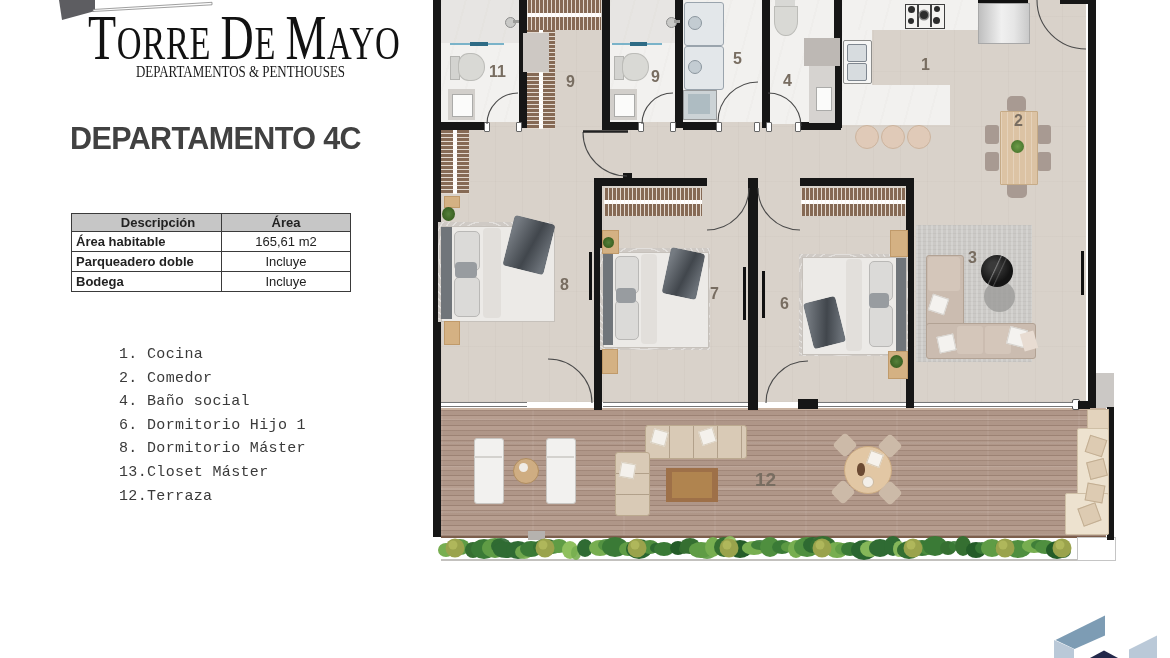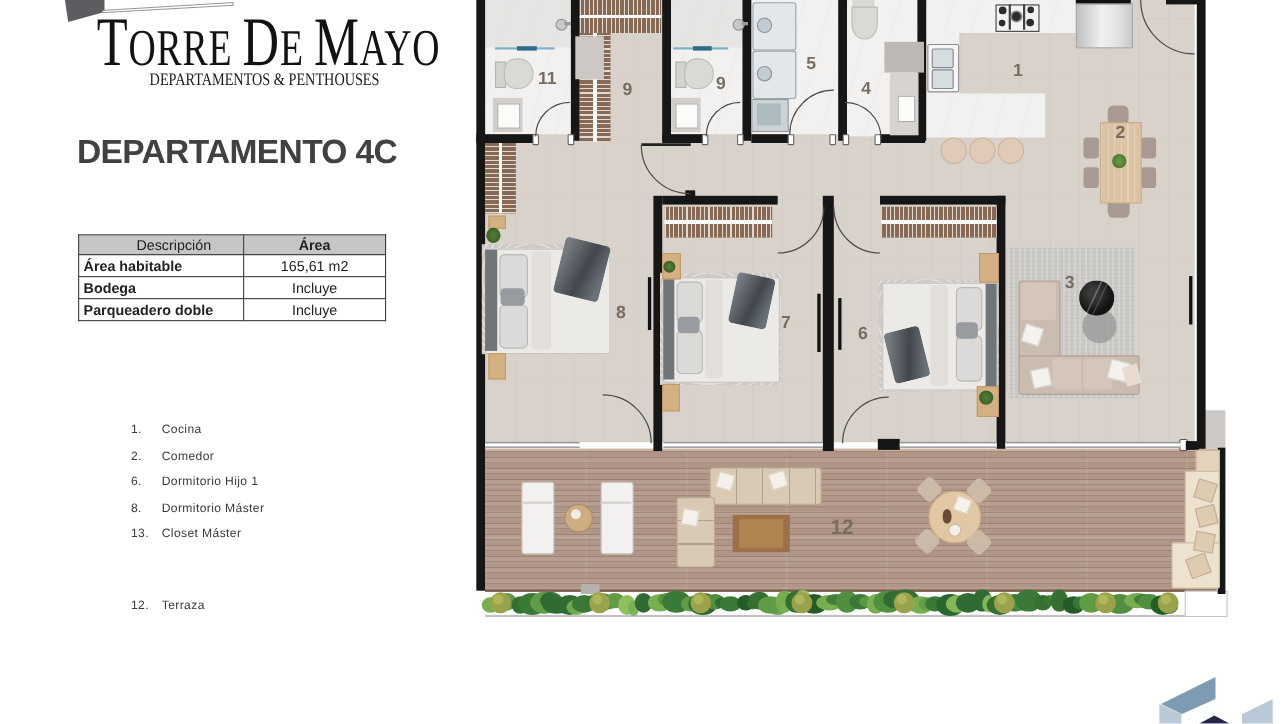--- a/index.html
+++ b/index.html
@@ -28,46 +28,47 @@
 </style></head>
 <body>
 
 <div class="abs" style="left:70px;top:121px;width:330px;color:#414141;font-weight:bold;
      font-size:30.5px;letter-spacing:-0.6px;">DEPARTAMENTO 4C</div>
 
 <div class="abs" style="left:71px;top:213px;">
 <table style="border-collapse:collapse;font-size:13px;color:#222;white-space:nowrap;">
 <tbody>
         <tr style="background:#c6c6c6;height:18px;">
-  <td style="border:1.6px solid #3a3a3a;width:124px;text-align:center;font-weight:normal;padding-left:24px;">Descripción</td>
+  <td style="border:1.6px solid #3a3a3a;width:124px;text-align:center;font-weight:bold;padding-left:24px;">Descripción</td>
   <td style="border:1.6px solid #3a3a3a;width:126px;text-align:center;font-weight:bold;">Área</td>
         </tr>
 <tr style="height:20px;">
           <td style="border:1.6px solid #3a3a3a;font-weight:bold;padding-left:4px;">Área habitable</td>
   <td style="border:1.6px solid #3a3a3a;text-align:center;">165,61 m2</td>
         </tr>
 <tr style="height:20px;">
-          <td style="border:1.6px solid #3a3a3a;font-weight:bold;padding-left:4px;">Bodega</td>
+          <td style="border:1.6px solid #3a3a3a;font-weight:bold;padding-left:4px;">Parqueadero doble</td>
   <td style="border:1.6px solid #3a3a3a;text-align:center;">Incluye</td>
         </tr>
 <tr style="height:20px;">
-          <td style="border:1.6px solid #3a3a3a;font-weight:bold;padding-left:4px;">Parqueadero doble</td>
+          <td style="border:1.6px solid #3a3a3a;font-weight:bold;padding-left:4px;">Bodega</td>
   <td style="border:1.6px solid #3a3a3a;text-align:center;">Incluye</td>
         </tr>
 </tbody>
     </table>
   </div>
 
-<div class="abs" id="list" style="left:119px;top:380px;font-size:11px;color:#3a3a3a;line-height:23.6px;letter-spacing:0.35px;">
+<div class="abs" id="list" style="left:119px;top:343px;font-size:15px;color:#3a3a3a;line-height:23.6px;letter-spacing:0.35px;font-family:Liberation Mono, monospace;">
     <div><span style="display:inline-block;width:28px;">1.</span>Cocina</div>
 <div><span style="display:inline-block;width:28px;">2.</span>Comedor</div>
+<div><span style="display:inline-block;width:28px;">4.</span>Baño social</div>
 <div><span style="display:inline-block;width:28px;">6.</span>Dormitorio Hijo 1</div>
 <div><span style="display:inline-block;width:28px;">8.</span>Dormitorio Máster</div>
 <div><span style="display:inline-block;width:28px;">13.</span>Closet Máster</div>
-<div><span style="display:inline-block;width:28px;margin-top:42px;">12.</span>Terraza</div>
+<div><span style="display:inline-block;width:28px;">12.</span>Terraza</div>
   </div>
 
 <div id="plan">
 
 <div class="abs greige" style="left:441px;top:0;width:645px;height:402px;"></div>
 <div class="abs marble" style="left:441px;top:0;width:78px;height:122px;"></div>
 <div class="abs" style="left:441px;top:0;width:78px;height:43px;background:rgba(185,180,172,0.18);"></div>
 <div class="abs marble" style="left:610px;top:0;width:65px;height:122px;"></div>
 <div class="abs" style="left:610px;top:0;width:65px;height:43px;background:rgba(185,180,172,0.18);"></div>
 <div class="abs marble" style="left:683px;top:0;width:79px;height:122px;"></div>

